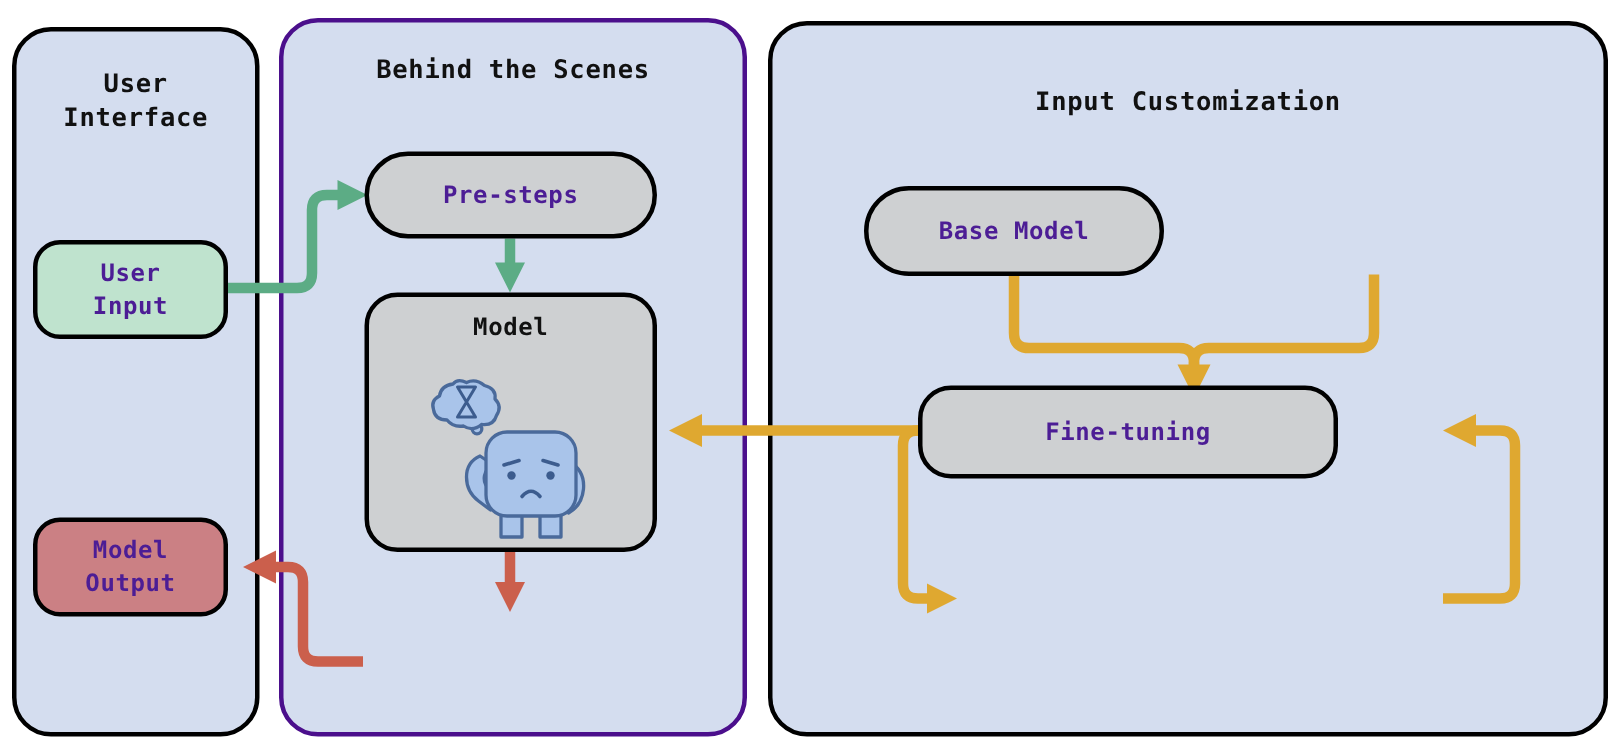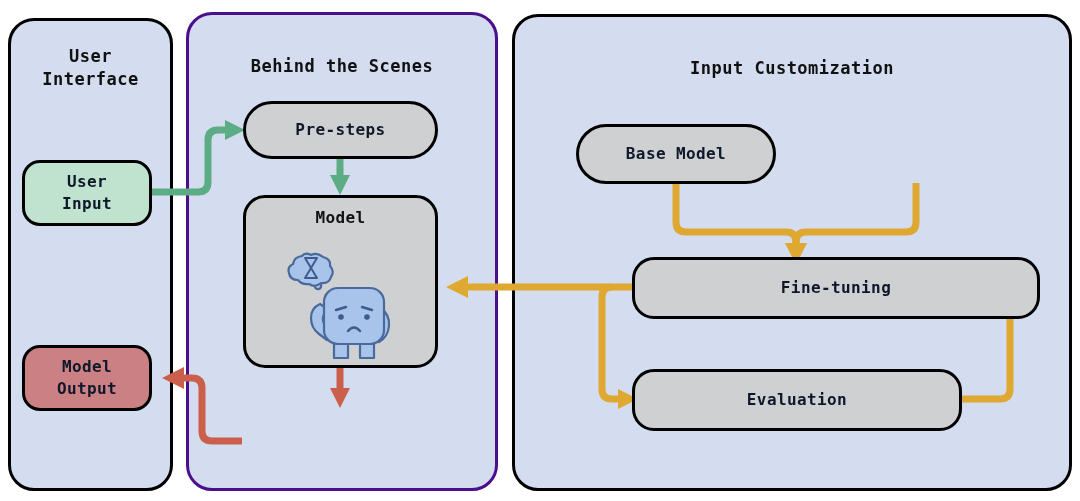--- a/index.html
+++ b/index.html
@@ -42,21 +42,21 @@
     position: absolute;
     box-sizing: border-box;
     border: 3px solid #000000;
     background: #ced0d2;
     display: flex;
     align-items: center;
     justify-content: center;
     text-align: center;
     font-size: 16px;
     font-weight: bold;
-    color: #0f172a;
+    color: #4c1d95;
     letter-spacing: 0.4px;
     line-height: 1.35;
     white-space: pre-line;
   }
   .node.pill { border-radius: 999px; }
   .node.soft { border-radius: 18px; }
   .node.green { background: #bfe3ce; }
   .node.red { background: #cb8084; }
   .node.big { border-radius: 22px; }
   .model-box {
@@ -108,21 +108,21 @@
 <body>
 
 <div id="stage">
 
   <div class="panel" style="left:8px; top:18px; width:165px; height:473px;">
     <div class="panel-title" style="top:24px;">User
 Interface</div>
   </div>
 
   <div class="panel purple" style="left:186px; top:12px; width:312px; height:479px;">
-    <div class="panel-title" style="top:40px;">Behind the Scenes</div>
+    <div class="panel-title" style="top:21px;">Behind the Scenes</div>
   </div>
 
   <div class="panel" style="left:512px; top:14px; width:560px; height:477px;">
     <div class="panel-title" style="top:40px;">Input Customization</div>
   </div>
 
   <svg class="edges" viewBox="0 0 1080 501">
 
     <path class="edge green" d="M 152,192 L 198,192 Q 208,192 208,182 L 208,140 Q 208,130 218,130 L 228,130"></path>
     <polygon class="head green" points="245,130 225,120 225,140"></polygon>
@@ -204,21 +204,18 @@
       </svg>
     </div>
   </div>
 
 
   <div class="node pill" style="left:576px; top:124px; width:200px; height:60px;">
     <span>Base Model</span>
   </div>
 
 
-  <div class="node big" style="left:632px; top:257px; width:408px; height:62px; border-radius:22px;">
+  <div class="node big" style="left:612px; top:257px; width:280px; height:62px; border-radius:22px;">
     <span>Fine-tuning</span>
   </div>
 
-  <div class="node big" style="left:632px; top:369px; width:330px; height:62px; border-radius:22px;">
-    <span>Evaluation</span>
-  </div>
 
 </div>
 
 </body></html>

